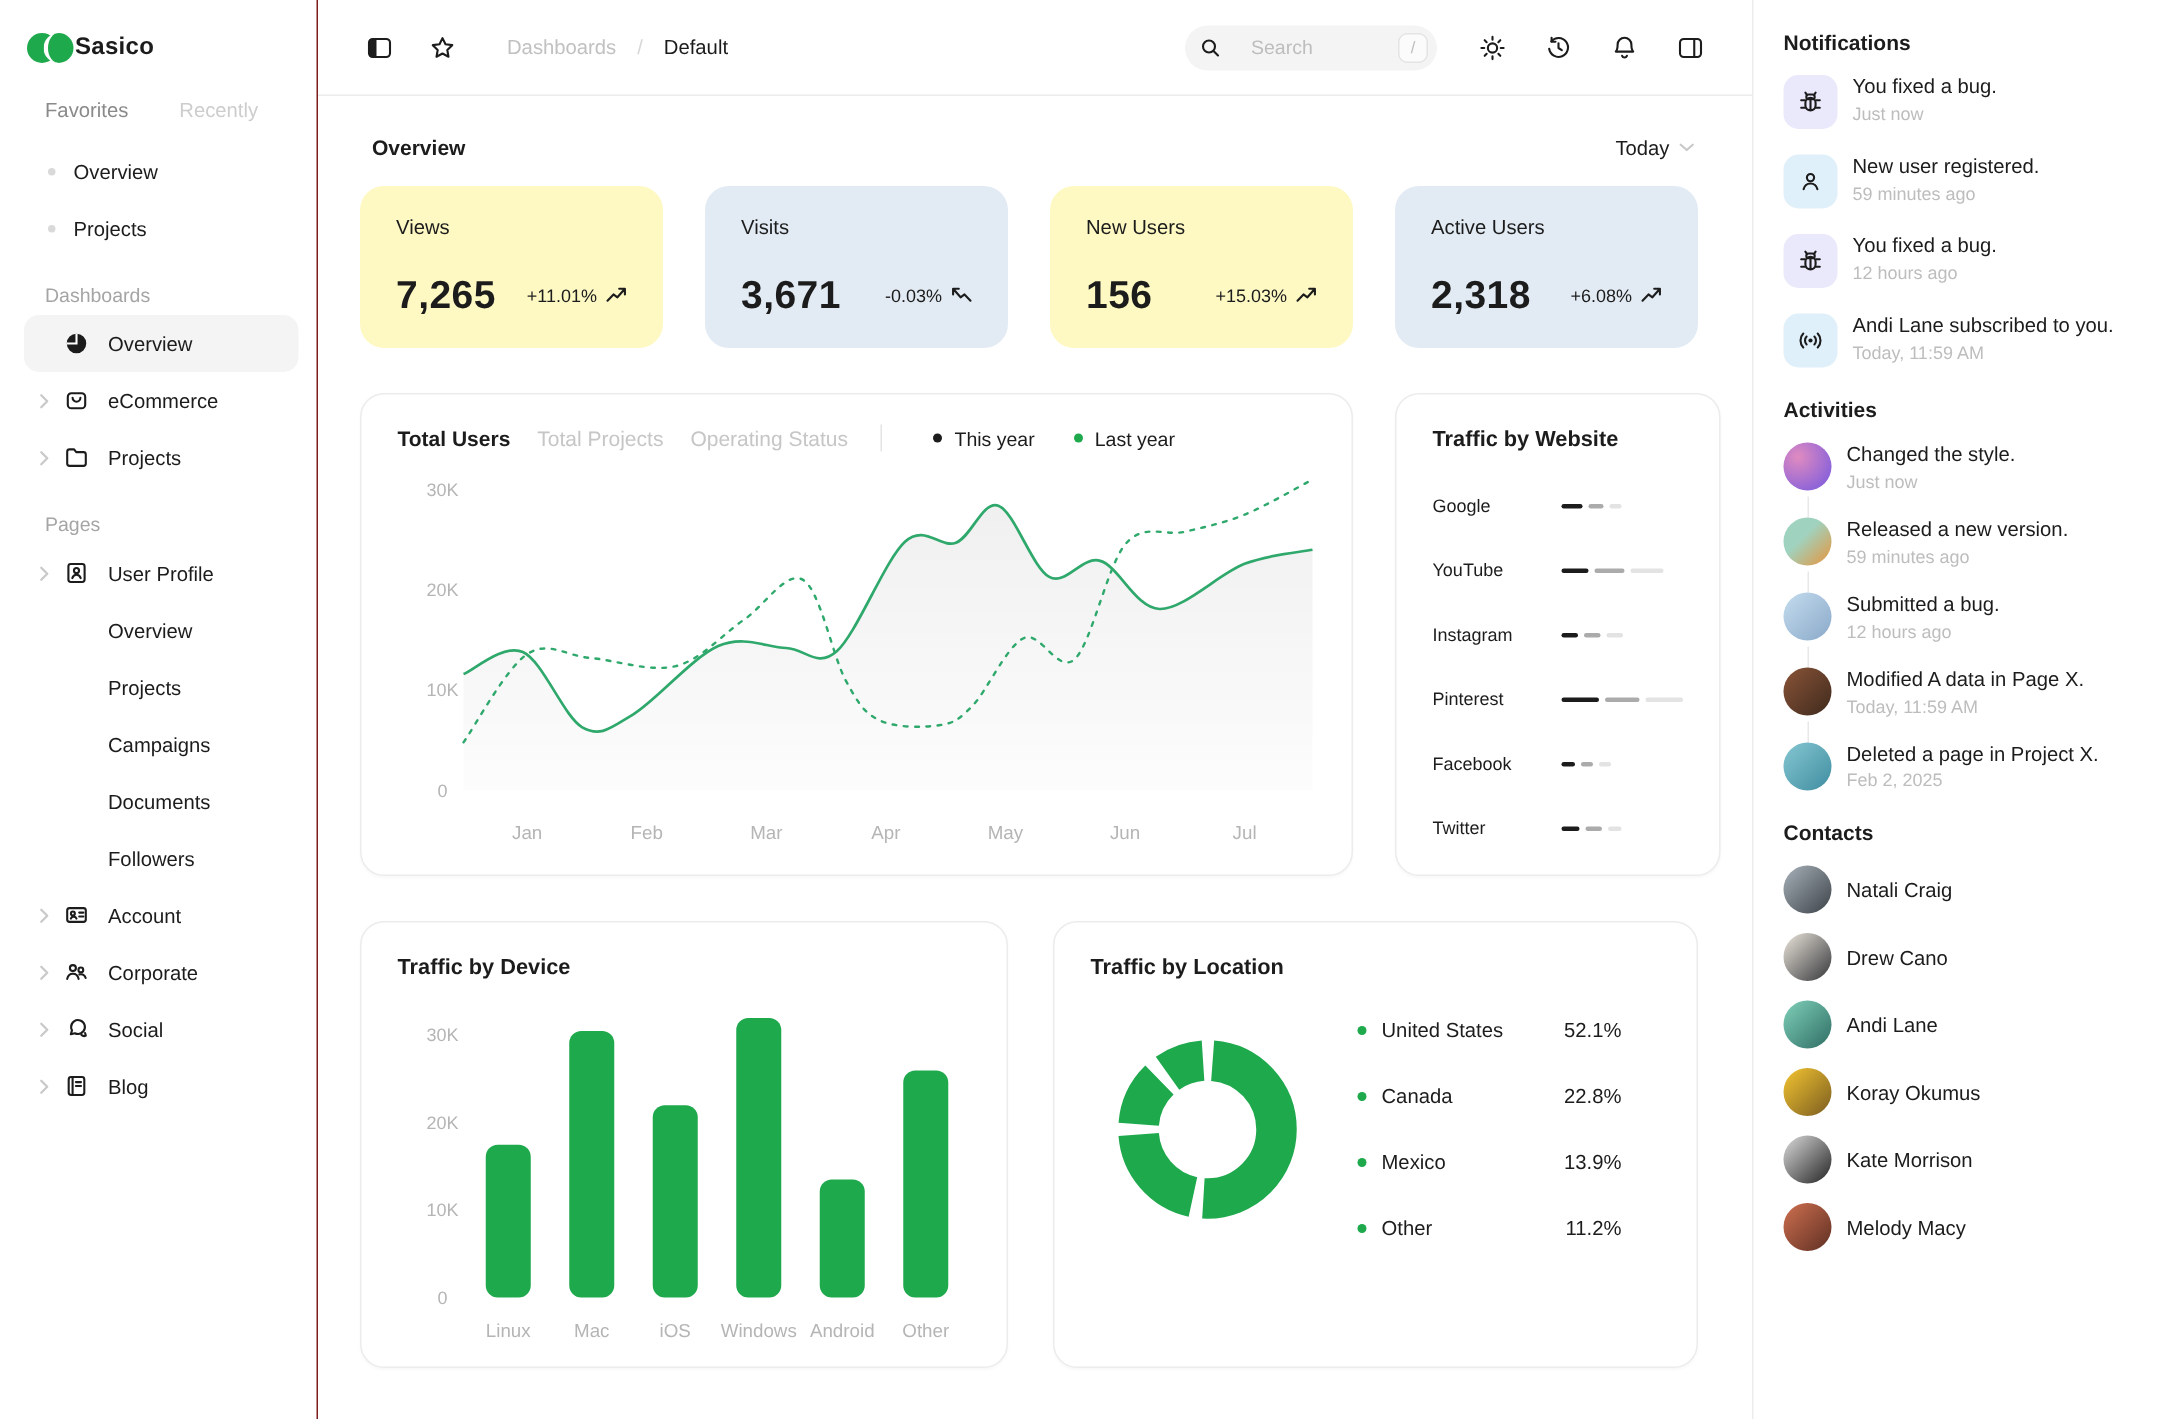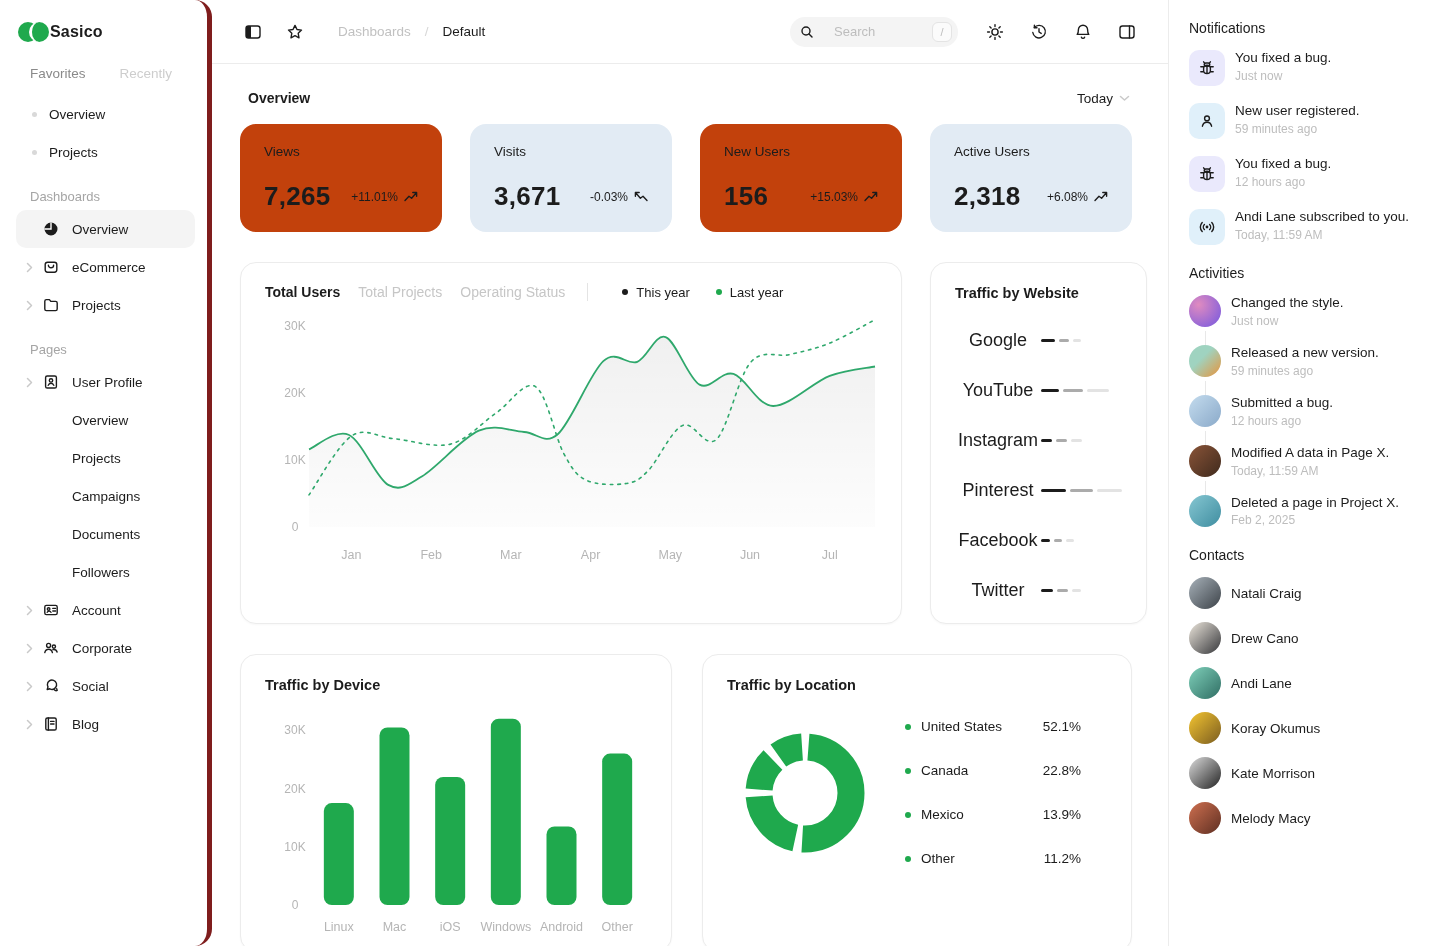--- a/index.html
+++ b/index.html
@@ -2,21 +2,21 @@
 <html><head>
 <meta charset="utf-8">
 <style>
   * { margin:0; padding:0; box-sizing:border-box; }
   html,body { width:1440px; height:946px; background:#fff; color:#1c1c1c;
     font-family:"Liberation Sans", sans-serif; overflow:hidden; }
   body { display:flex; }
   svg { display:block; }
 
   
-  .sidebar { width:212px; flex:0 0 212px; border-right:5px solid #7f1d1d; padding:18px 12px 12px 16px; overflow:hidden;border-radius:17px; }
+  .sidebar { width:212px; flex:0 0 212px; border-right:1px solid #7f1d1d; padding:18px 12px 12px 16px; overflow:hidden; }
   .logo-row { display:flex; align-items:center; gap:8px; margin:2px 0 22px 2px; }
   .logo-mark { width:24px; height:24px; position:relative; }
   .logo-mark .c1 { position:absolute; left:0; top:2px; width:20px; height:20px; border-radius:50%; background:#1fa94d; }
   .logo-mark .c2 { position:absolute; left:11px; top:2px; width:20px; height:20px; border-radius:50%; background:#1fa94d; border-left:3px solid #fff; }
   .logo-text { font-size:16px; font-weight:700; letter-spacing:.2px; }
   .fav-tabs { display:flex; gap:34px; margin:0 0 14px 14px; font-size:13.5px; }
   .fav-tabs .t1 { color:#8a8a8a; }
   .fav-tabs .t2 { color:#cdcdcd; }
   .fav-item { display:flex; align-items:center; gap:12px; height:38px; padding-left:16px; font-size:13.5px; }
   .dot { width:5px; height:5px; border-radius:50%; background:#d9d9d9; }
@@ -42,21 +42,21 @@
   .kbd { width:20px; height:20px; border:1px solid #e4e4e4; background:rgba(255,255,255,.65); border-radius:6px; color:#bdbdbd; font-size:11px; display:flex; align-items:center; justify-content:center; }
   .tb-right { display:flex; gap:18px; align-items:center; margin-left:8px; }
 
   .content { flex:1; padding:22px 36px 24px 28px; overflow:hidden; }
   .ov-row { display:flex; align-items:center; justify-content:space-between; margin:4px 2px 18px 8px; }
   .ov-title { font-size:14px; font-weight:700; }
   .range-btn { display:flex; align-items:center; gap:6px; font-size:13.5px;margin-left:12px; }
 
   .stats { display:grid; grid-template-columns:repeat(4,1fr); gap:28px; margin-bottom:30px; }
   .stat-card { height:108px; border-radius:16px; padding:20px 24px; display:flex; flex-direction:column; justify-content:space-between; }
-  .stat-card.lavender { background:#c2410c; }
+  .stat-card.lavender { background:#fef9c3; }
   .stat-card.blue { background:#e2ebf4; }
   .stat-label { font-size:13.5px; }
   .stat-bottom { display:flex; align-items:center; justify-content:space-between; }
   .stat-value { font-size:26px; font-weight:600; letter-spacing:.3px; }
   .stat-delta { display:flex; align-items:center; gap:6px; font-size:12px; }
 
   .row2 { display:flex; gap:28px; margin-bottom:30px; }
   .card { background:#fff; border:1px solid #ececec; border-radius:16px; box-shadow:0 1px 2px rgba(0,0,0,.03); }
   .line-card { width:662px; flex:0 0 662px; padding:20px 24px 14px; }
   .lc-head { display:flex; align-items:center; gap:18px; }
@@ -64,36 +64,36 @@
   .lc-tab.active { font-weight:700; }
   .lc-tab.dim { color:#c6c6c6; }
   .lc-div { width:1px; height:18px; background:#e4e4e4; margin:0 4px; }
   .legend { display:flex; gap:26px; margin-left:12px; }
   .leg-item { display:flex; align-items:center; gap:8px; font-size:13px; }
   .leg-dot { width:6px; height:6px; border-radius:50%; }
 
   .website-card { flex:1; padding:22px 24px; }
   .card-title { font-size:14.5px; font-weight:700; }
   .tw-row { display:flex; align-items:center; margin-top:29px; }
-  .tw-row .tw-label { width:86px; font-size:18px;text-align:center; }
+  .tw-row .tw-label { width:86px; font-size:12px; }
   .tw-bars { display:flex; gap:4px; align-items:center; }
   .tw-bars span { height:3px; border-radius:2px; display:block; }
 
   .row3 { display:flex; gap:30px; }
   .device-card { width:432px; flex:0 0 432px; padding:22px 24px 10px; }
   .location-card { flex:1; padding:22px 24px; }
   .loc-body { display:flex; align-items:center; gap:38px; padding:26px 0 0 16px; }
   .loc-legend { flex:1; display:flex; flex-direction:column; gap:29px; padding-right:26px;justify-content:space-between; }
   .loc-leg-row { display:flex; align-items:center; font-size:13.5px; }
   .loc-leg-row .ldot { width:6px; height:6px; border-radius:50%; background:#1fa94d; margin-right:10px; }
   .loc-leg-row .lval { margin-left:auto; }
 
   
   .rpanel { width:272px; flex:0 0 272px; border-left:1px solid #ececec; padding:20px 20px 12px; overflow:hidden; }
-  .rp-title { font-size:14px; font-weight:400; margin-bottom:14px; }
+  .rp-title { font-size:14px; font-weight:700; margin-bottom:14px; }
   .notif-item { display:flex; gap:10px; margin-bottom:17px; }
   .notif-ico { width:36px; height:36px; border-radius:10px; flex:0 0 36px; display:flex; align-items:center; justify-content:center; }
   .notif-ico.lav { background:#eae9fc; }
   .notif-ico.blu { background:#e0f0fa; }
   .n-title { font-size:13.5px; line-height:1.25; white-space:nowrap; overflow:hidden; text-overflow:ellipsis; }
   .n-time { font-size:12px; color:#bdbdbd; margin-top:2px; }
   .rp-section { margin-top:20px; }
   .act-item { display:flex; gap:10px; margin-bottom:17px; position:relative; }
   .avatar { width:32px; height:32px; border-radius:50%; flex:0 0 32px; }
   .act-item:not(:last-child)::after { content:""; position:absolute; left:16px; top:36px; width:1px; height:14px; background:#e8e8e8; }

